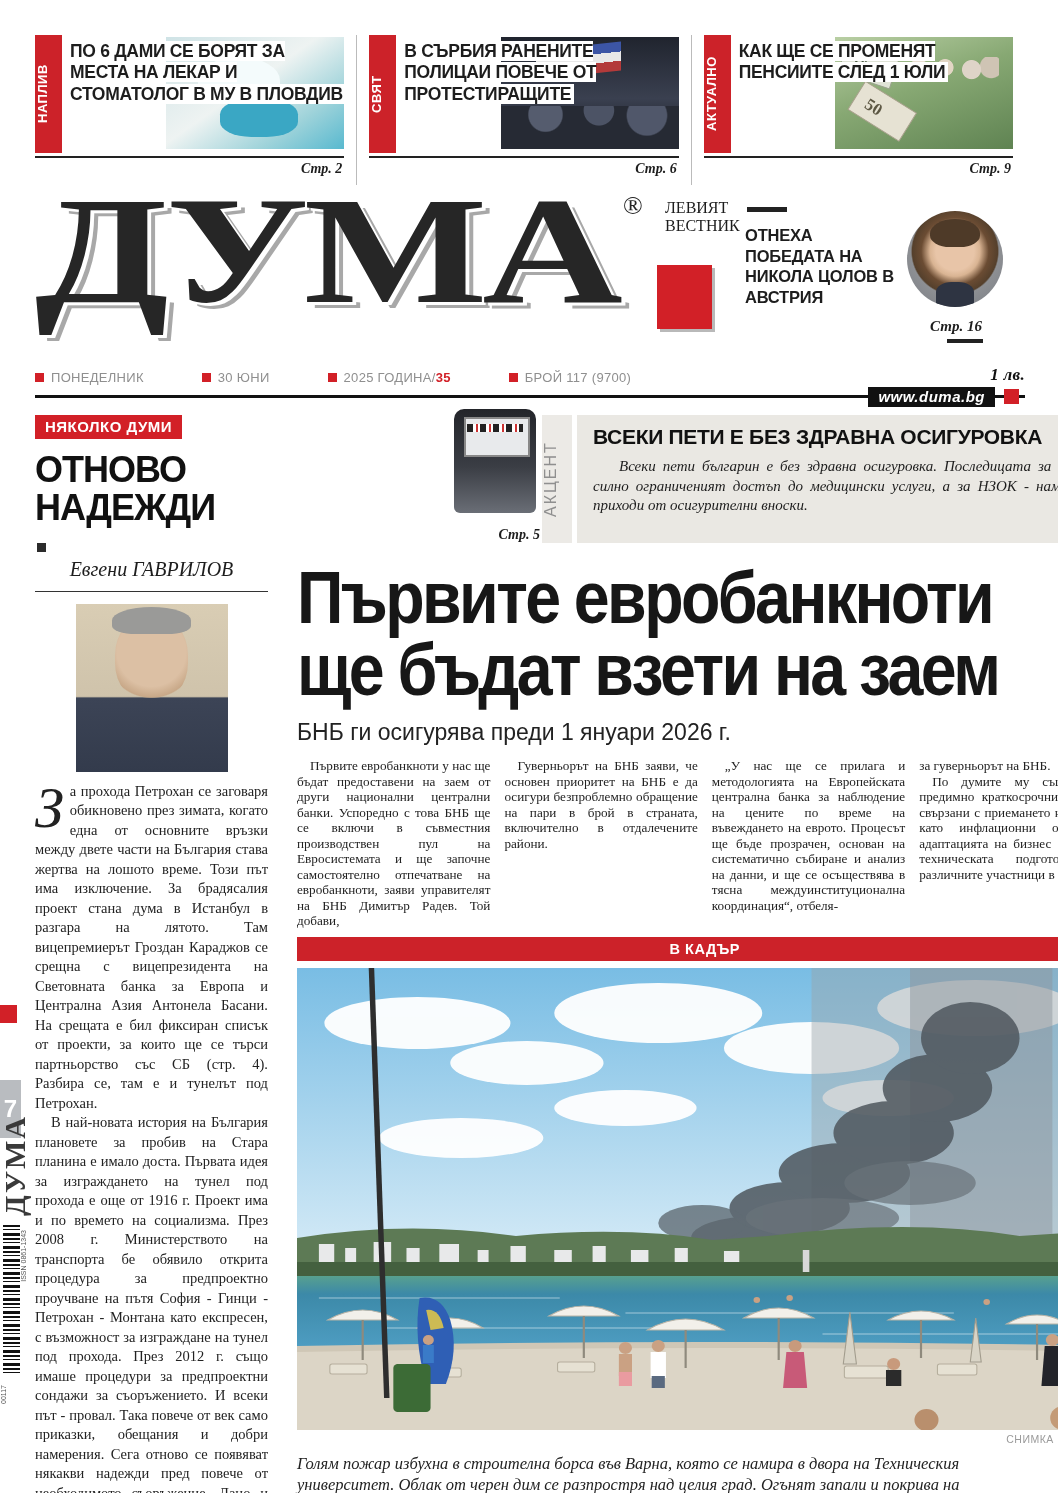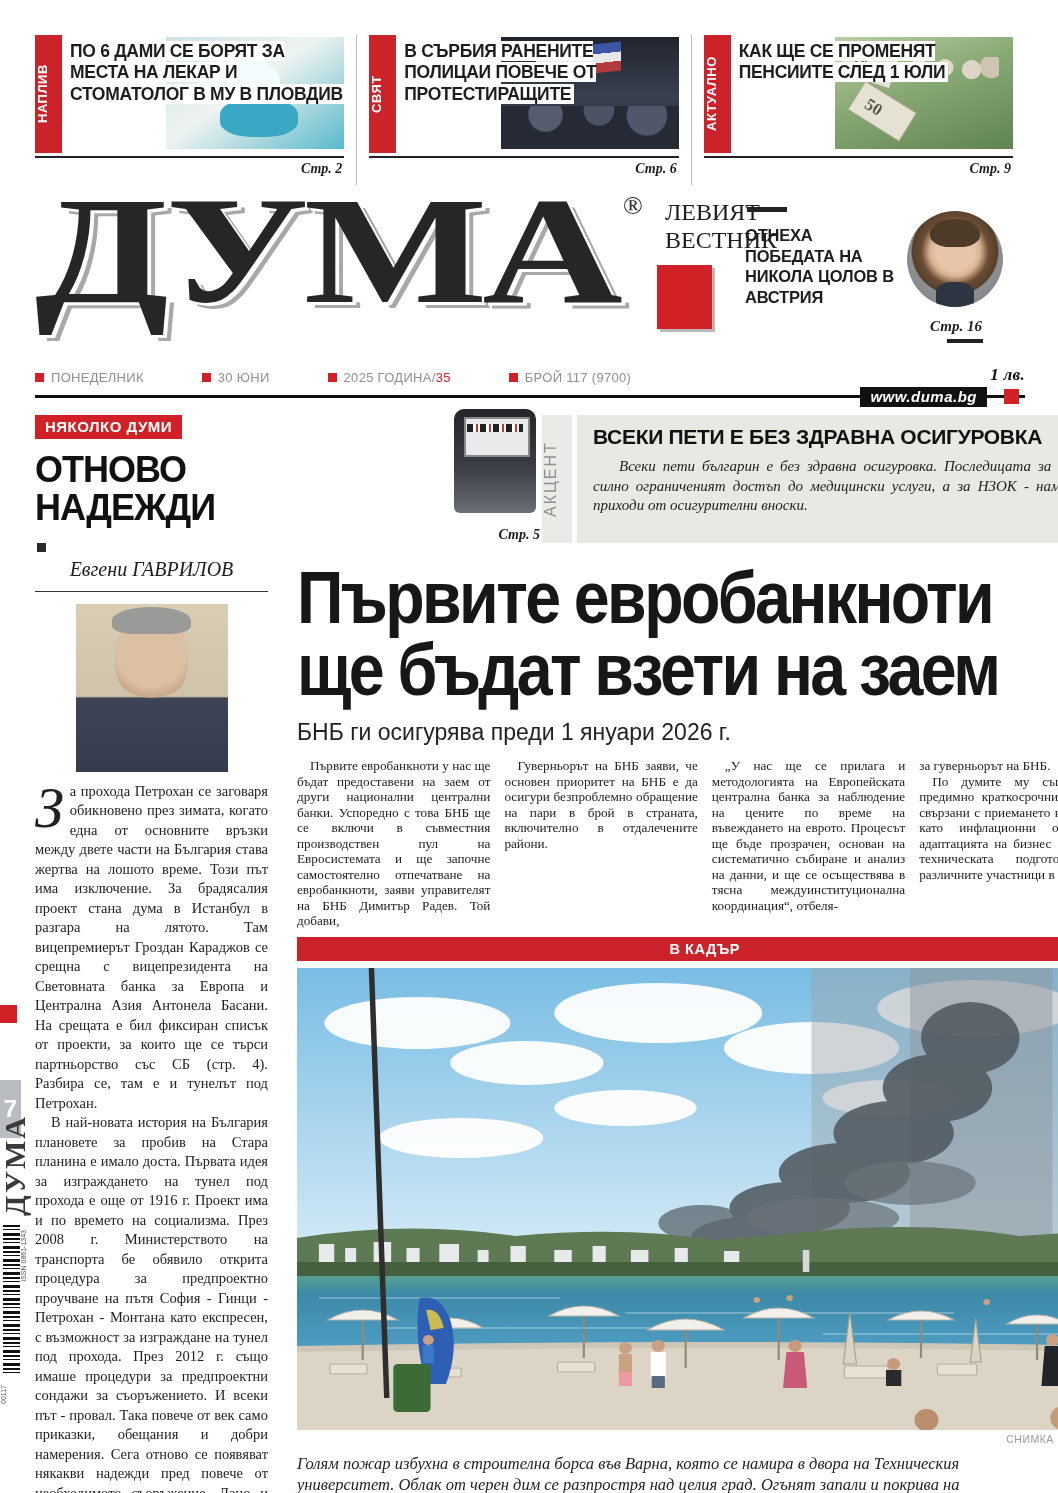--- a/index.html
+++ b/index.html
@@ -44,46 +44,46 @@
                  radial-gradient(circle at 72% 18%, #ded4c8 10%, transparent 11%),
                  radial-gradient(circle at 92% 14%, #cfc4b4 10%, transparent 11%); }
   .banknotes { position:absolute; left:-4px; top:10px; width:96px; height:100px; z-index:1; }
 
   
   .masthead { position:relative; height:168px; margin-top:8px; }
   .mast-title { position:absolute; left:0; top:-18px; font-weight:bold; font-size:152px; line-height:1;
       letter-spacing:-4px; color:#262626; transform:scaleX(1.28); transform-origin:left top;
       text-shadow:3px 3px 0 #fff, 6px 6px 0 #a8a8a8; white-space:nowrap; }
   .mast-reg { position:absolute; left:588px; top:-2px; font-size:26px; color:#262626; }
-  .mast-tagline { position:absolute; left:630px; top:6px; font-size:24px; line-height:1.15; color:#1d1d1d; }
+  .mast-tagline { position:absolute; left:630px; top:6px; font-size:16px; line-height:1.15; color:#1d1d1d; }
   .mast-dot { position:absolute; left:622px; top:72px; width:55px; height:64px; background:#d22027;
       box-shadow:3px 3px 0 #b9b9b9; }
   .promo-dash { position:absolute; left:712px; top:14px; width:40px; height:5px; background:#222; }
   .promo-headline { position:absolute; left:710px; top:32px; width:160px; font-family:"Liberation Sans",sans-serif;
       font-weight:bold; font-size:16.5px; line-height:1.25; letter-spacing:-0.2px; }
   .promo-photo { position:absolute; left:872px; top:18px; width:96px; height:96px; border-radius:50%;
       background:radial-gradient(circle at 50% 42%, #e8c5a8 26%, #d9b493 34%, #6b4c33 46%, #55402c 58%, #8d8f93 60%, #777b82 100%);
       overflow:hidden; }
   .promo-photo:before { content:""; position:absolute; left:24%; top:8%; width:52%; height:30%;
       background:#4e3a28; border-radius:50% 50% 40% 40%; }
   .promo-photo:after { content:""; position:absolute; left:30%; bottom:0; width:40%; height:26%; background:#2e3442; border-radius:40% 40% 0 0; }
   .promo-page { position:absolute; left:895px; top:122px; font-weight:bold; font-style:italic; font-size:15px; }
   .promo-underline { position:absolute; left:912px; top:146px; width:36px; height:4px; background:#222; }
 
   
   .dateline { display:flex; align-items:flex-end; height:24px; font-family:"Liberation Sans",sans-serif;
       font-size:13px; color:#8f8f8f; letter-spacing:.3px; }
   .dl-item { display:flex; align-items:center; margin-right:58px; }
   .dl-sq { width:9px; height:9px; background:#d22027; margin-right:7px; }
-  .dl-red { color:#d22027; font-weight:normal; }
+  .dl-red { color:#d22027; font-weight:bold; }
   .dl-price { margin-left:auto; color:#111; font-family:"Liberation Serif",serif; font-weight:bold;
       font-style:italic; font-size:17px;margin-top:48px; }
   .mast-rule { position:relative; height:16px; margin-top:4px; }
   .mast-rule .line { position:absolute; left:0; right:0; top:6px; height:3px; background:#111; }
-  .www-box { position:absolute; right:38px; top:-2px; background:#111; color:#fff;
+  .www-box { position:absolute; right:30px; top:-2px; background:#111; color:#fff;
       font-family:"Liberation Sans",sans-serif; font-weight:bold; font-style:italic; font-size:15px;
       padding:1px 10px 2px; letter-spacing:.5px; }
   .www-sq { position:absolute; right:6px; top:0; width:15px; height:15px; background:#d22027; }
 
   
   .content { display:flex; margin-top:10px; }
   .left-col { width:233px; flex:none; }
   .v-div { width:1px; background:#444; margin:0 14px 0 15px; }
   .main-col { flex:1; position:relative; }
 

